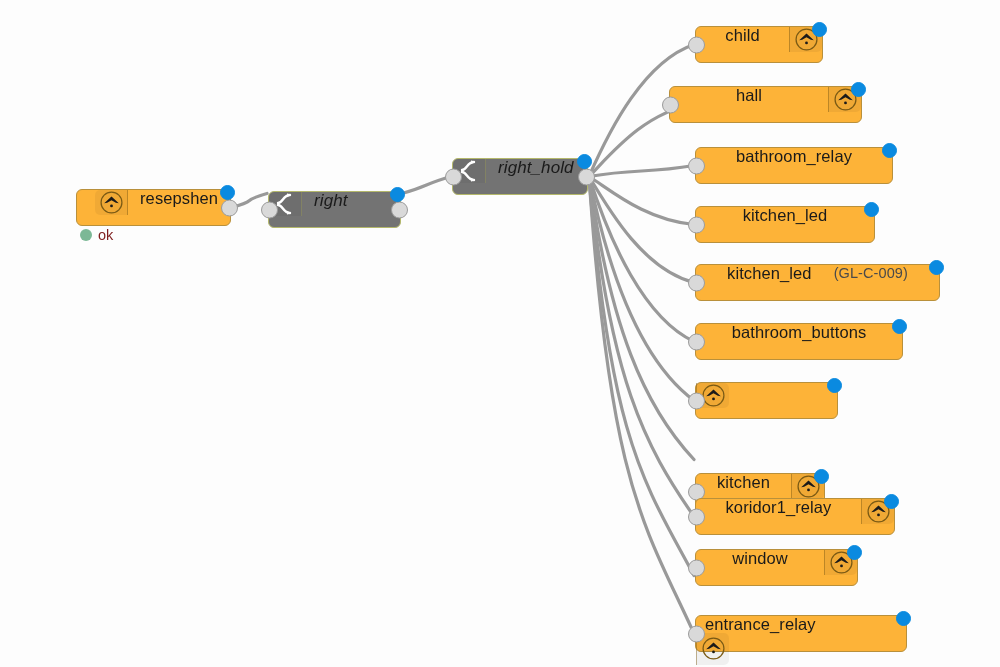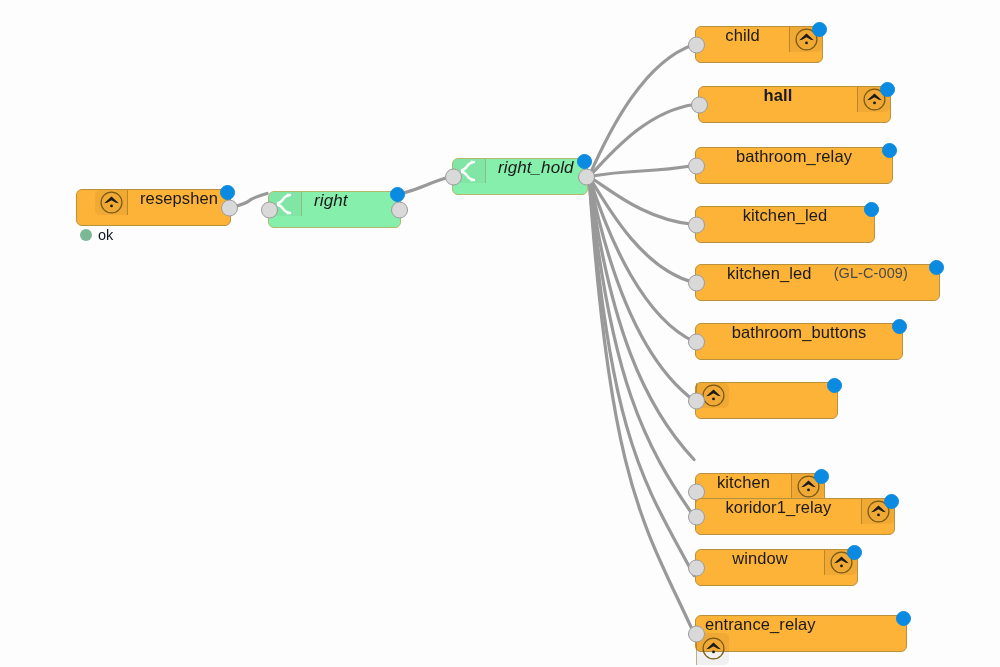--- a/index.html
+++ b/index.html
@@ -42,21 +42,21 @@
     box-sizing: border-box;
     height: 37px;
     border: 1px solid #b9903b;
     border-radius: 6px;
     background: #fdb338;
     display: flex;
     align-items: flex-start;
     box-shadow: 0 0 0 0 rgba(0,0,0,0);
   }
   .node.fn {
-    background: #86efac;
+    background: #737373;
     border-color: #b4b86b;
   }
   .node-label {
     flex: 1 1 auto;
     display: flex;
     align-items: center;
     justify-content: center;
     font-size: 16.5px;
     color: #1a1a1a;
     letter-spacing: .1px;
@@ -124,21 +124,21 @@
     top: -5px;
     border: 1px solid #0a8ae0;
   }
   
   .status {
     position: absolute;
     display: flex;
     align-items: center;
     gap: 6px;
     font-size: 14.5px;
-    color: #0f172a;
+    color: #7f1d1d;
     white-space: nowrap;
   }
   .status .dot {
     width: 12px;
     height: 12px;
     border-radius: 50%;
     background: #7cb896;
     display: inline-block;
   }
 </style>
@@ -227,21 +227,21 @@
             <svg width="25" height="25" viewBox="0 0 24 24">
               <circle cx="12" cy="12" r="10" fill="none" stroke="#7a5a14" stroke-width="1.2"></circle>
               <path d="M12 6.2 L19 12.6 L16.2 12.2 L12 9.9 L7.8 12.2 L5 12.6 Z" fill="#1a1a1a"></path>
               <circle cx="12" cy="15.3" r="1.35" fill="#1a1a1a"></circle>
             </svg>
           </span>
         </div>
         <span class="port in"></span>
         <span class="dirty-dot"></span>
       </div>
-      <div class="node" style="left: 698px; top: 86px; width: 193px; font-weight: bold;">
+      <div class="node" style="left: 669px; top: 86px; width: 193px;">
         <div class="node-label">
           <span>hall</span>
         </div>
         <div class="icon-tray right">
           <span class="icon">
             <svg width="25" height="25" viewBox="0 0 24 24">
               <circle cx="12" cy="12" r="10" fill="none" stroke="#7a5a14" stroke-width="1.2"></circle>
               <path d="M12 6.2 L19 12.6 L16.2 12.2 L12 9.9 L7.8 12.2 L5 12.6 Z" fill="#1a1a1a"></path>
               <circle cx="12" cy="15.3" r="1.35" fill="#1a1a1a"></circle>
             </svg>

